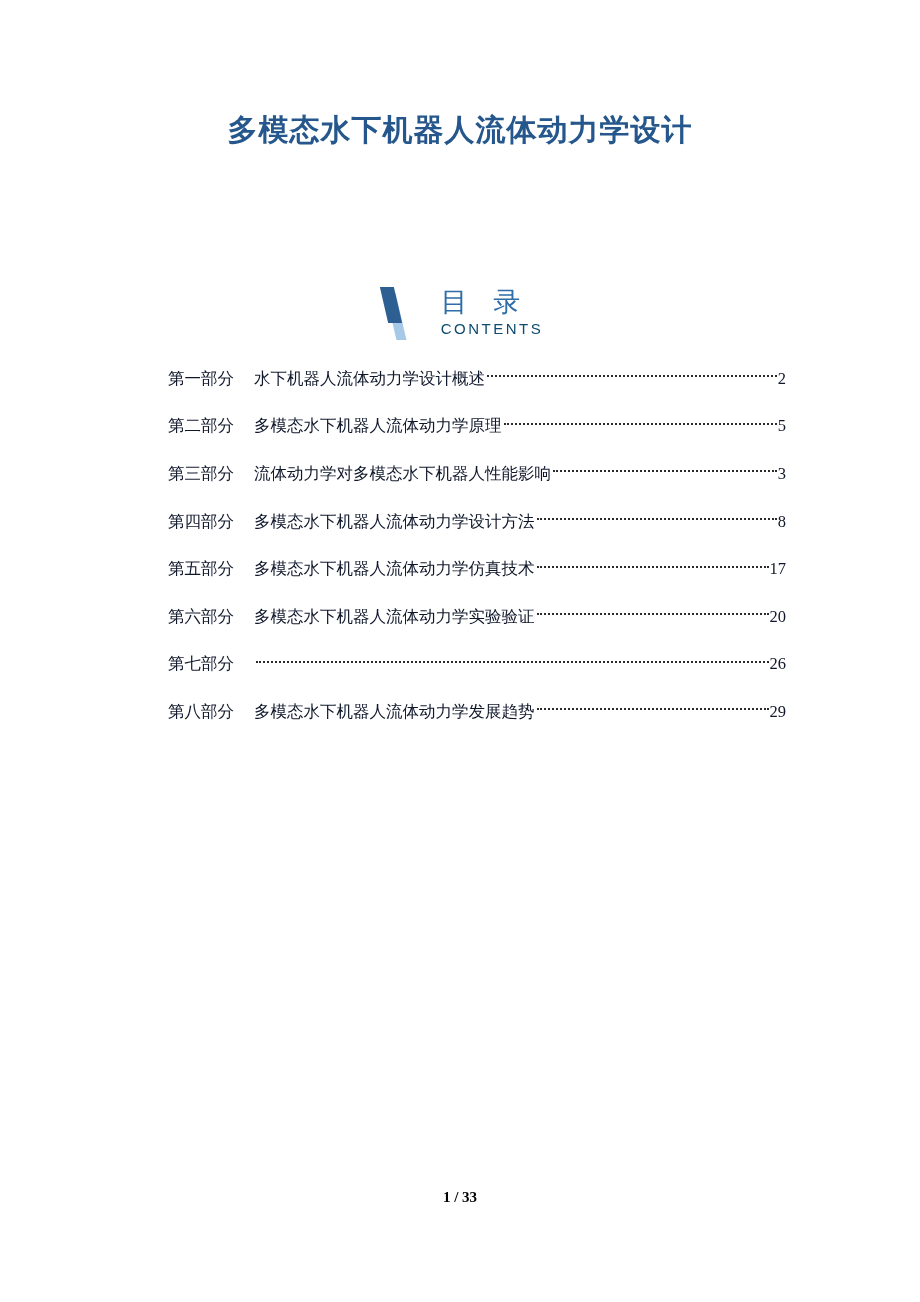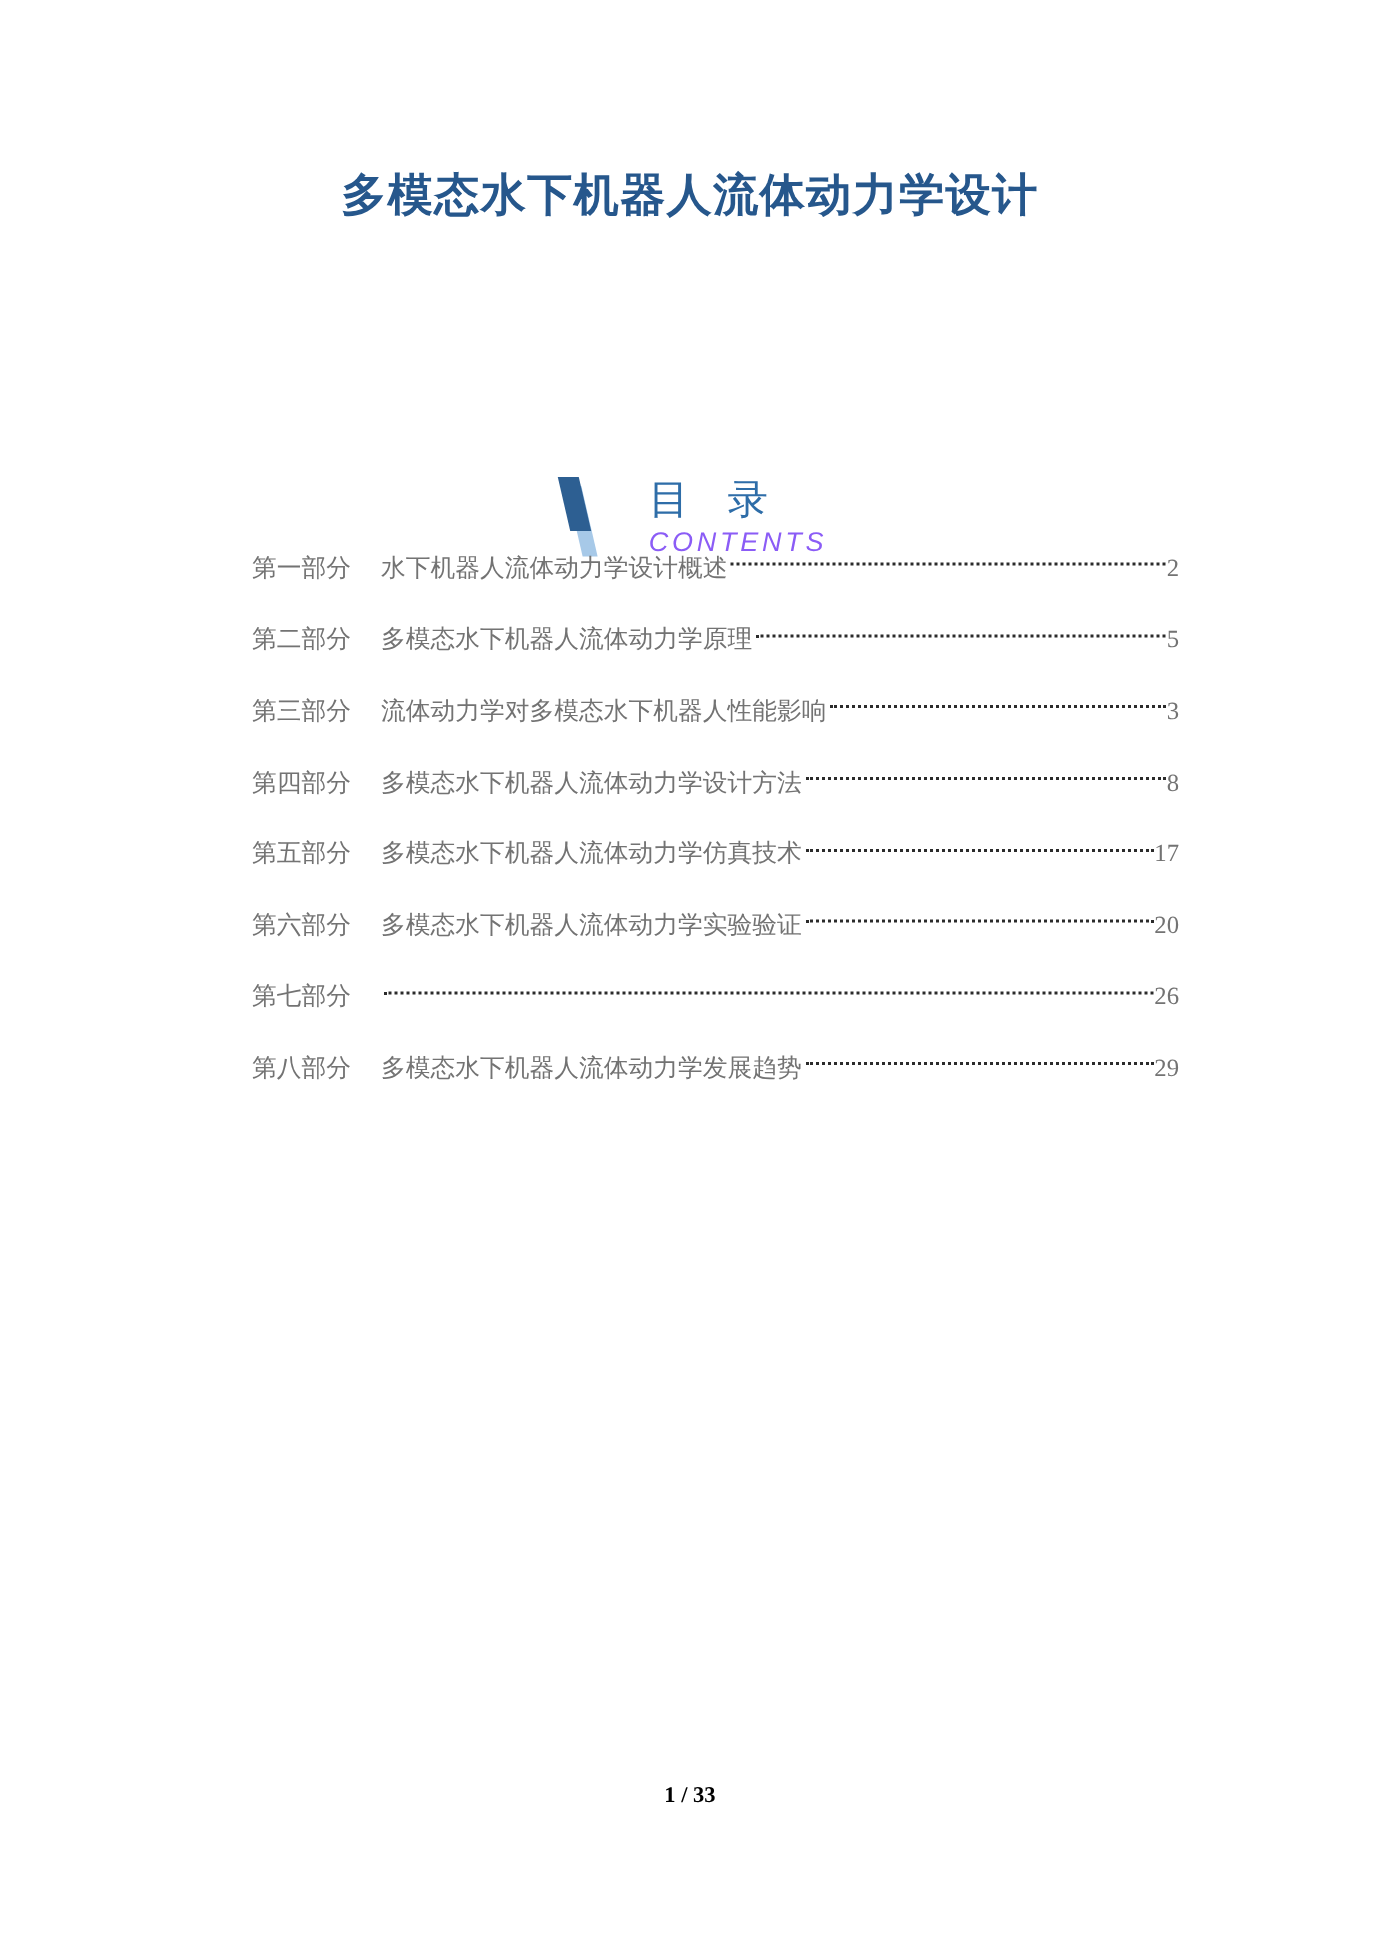--- a/index.html
+++ b/index.html
@@ -33,21 +33,20 @@
   
   .toc-header {
     position: absolute;
     top: 287px;
     left: 0;
     width: 100%;
     display: flex;
     justify-content: center;
     align-items: flex-start;
     gap: 28px;
-    margin-top: 31px;
   }
   .toc-mark {
     position: relative;
     width: 36px;
     height: 58px;
     flex: none;
   }
   .toc-mark .mark-light {
     position: absolute;
     left: 14px;
@@ -73,43 +72,42 @@
   }
   .toc-heading {
     font-family: "Liberation Sans", sans-serif;
     font-size: 27px;
     line-height: 30px;
     letter-spacing: 9px;
     color: #2E6DA8;
   }
   .toc-subheading {
     font-family: "Liberation Sans", sans-serif;
-    font-size: 18px;
+    font-size: 15px;
     letter-spacing: 2.5px;
-    color: #8b5cf6;
+    color: #0c4a6e;
     margin-top: 3px;
-    font-style: italic;
   }
 
   
   .toc-list {
     position: absolute;
     top: 355px;
     left: 168px;
     width: 618px;
     margin: 0;
     padding: 0;
     list-style: none;
   }
   .toc-list li {
     height: 47.6px;
     display: flex;
     align-items: center;
     font-size: 16.5px;
-    color: #737373;
+    color: #0f172a;
     cursor: pointer;
   }
   .toc-part {
     flex: none;
     width: 86px;
     white-space: nowrap;
   }
   .toc-entry-title {
     flex: none;
     white-space: nowrap;

